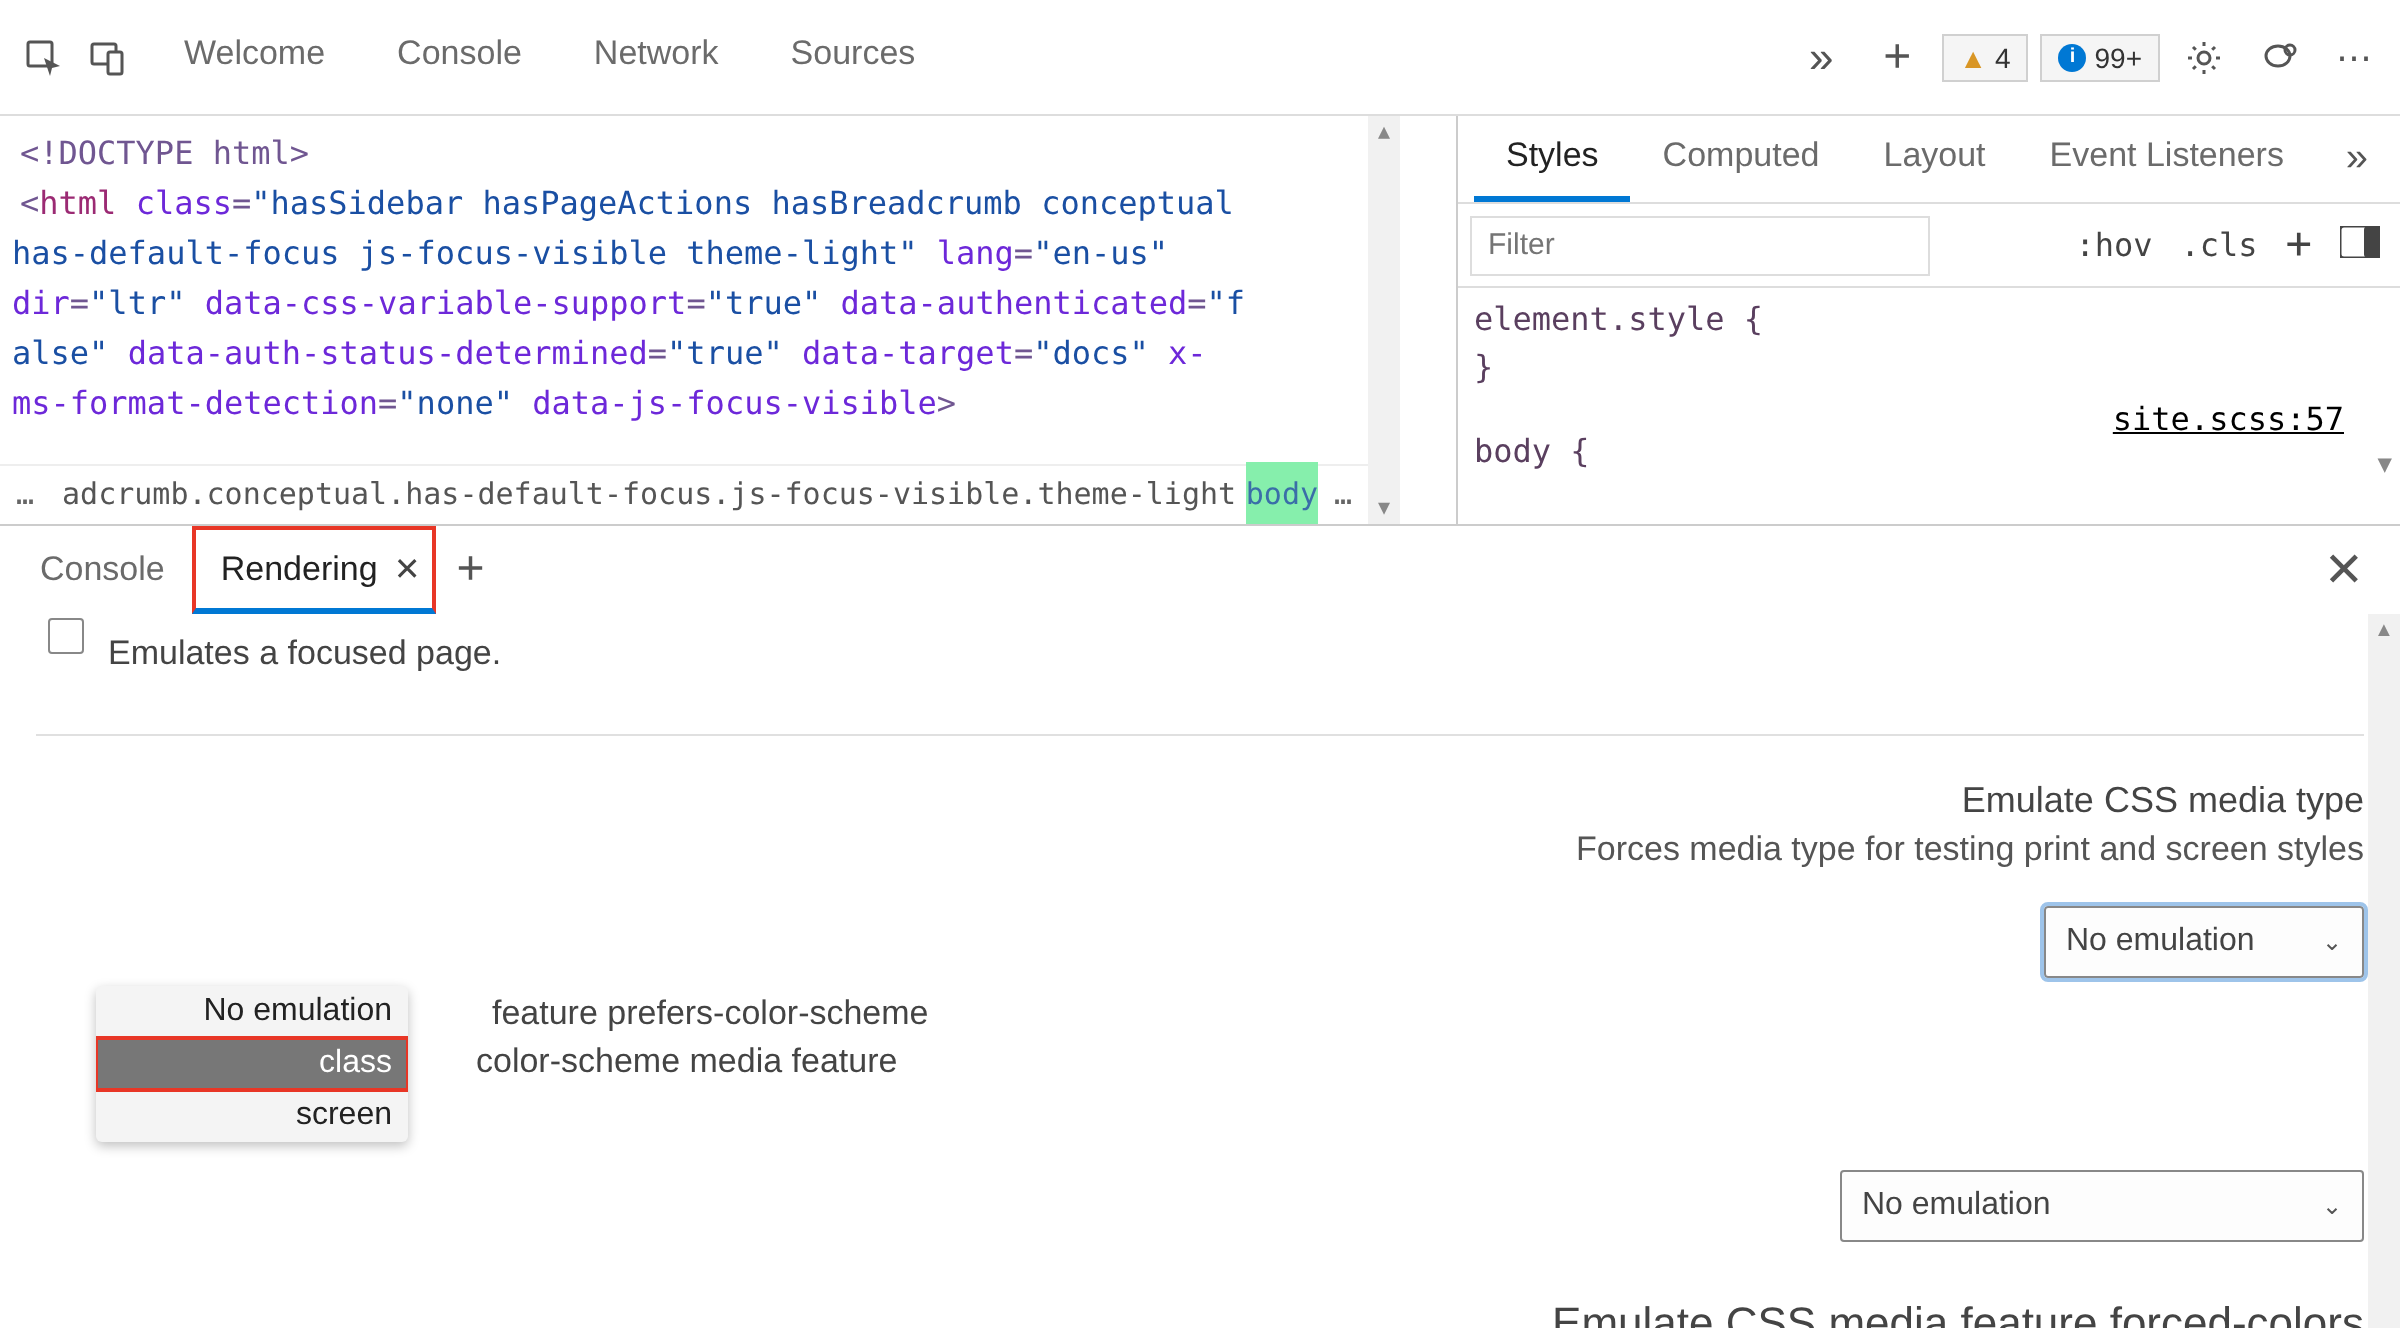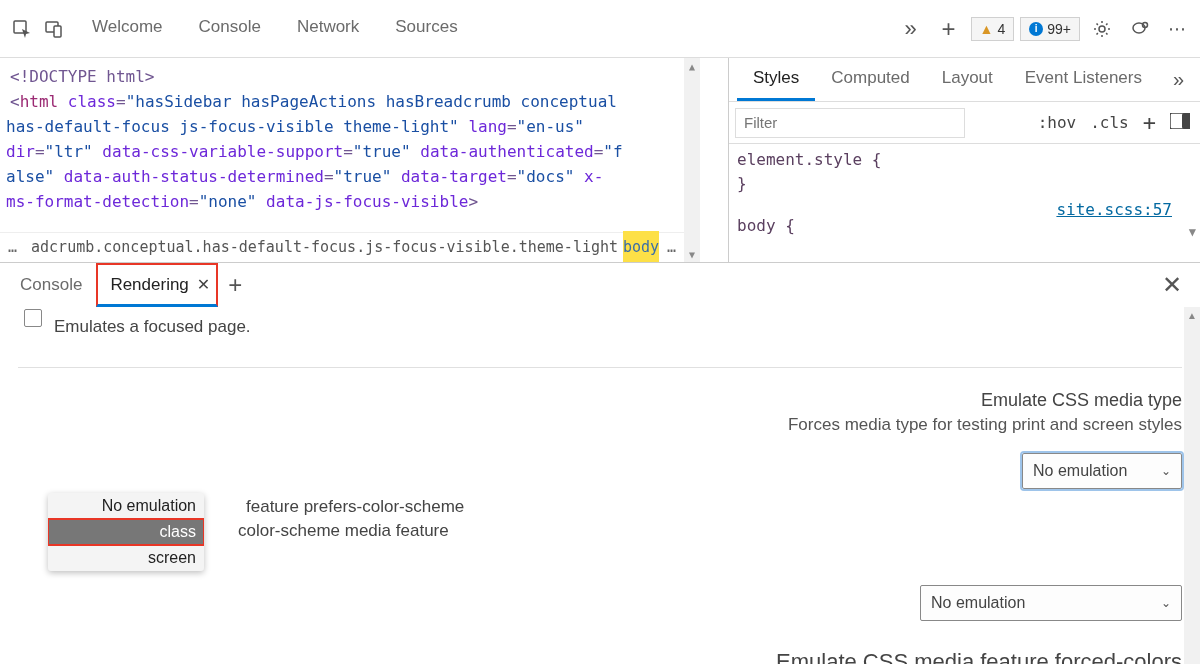--- a/index.html
+++ b/index.html
@@ -23,32 +23,32 @@
   .dom-pane .scrollbar .up, .dom-pane .scrollbar .dn { position: absolute; width: 16px; height: 16px; color: #888; display: flex; align-items: center; justify-content: center; font-size: 10px; }
   .dom-pane .scrollbar .up { top: 0; }
   .dom-pane .scrollbar .dn { bottom: 0; }
   .tag-punc { color: #705691; }
   .tag-name { color: #9b2a73; }
   .attr-name { color: #6d28d9; text-align: center; }
   .attr-val { color: #1a4fa3; }
   .breadcrumb-bar { position: absolute; bottom: 0; left: 0; right: 16px; display: flex; align-items: center; height: 30px; background: #fff; border-top: 1px solid #eee; font-size: 15px; }
   .breadcrumb-bar .ell { padding: 0 8px; color: #666; }
   .breadcrumb-bar .crumb { color: #555; padding: 0 6px; white-space: nowrap; overflow: hidden; }
-  .breadcrumb-bar .crumb.sel { background: #fde047; color: #3a6ea8; padding: 4px 0; text-align: center; }
+  .breadcrumb-bar .crumb.sel { background: #86efac; color: #3a6ea8; padding: 4px 0; text-align: center; }
   
   .side-pane { flex: 1; border-left: 1px solid #ccc; display: flex; flex-direction: column; overflow: hidden; }
   .side-tabs { display: flex; align-items: center; height: 44px; border-bottom: 1px solid #ddd; padding: 0 8px; }
   .side-tab { padding: 0 16px; height: 100%; display: flex; align-items: center; color: #6b6b6b; font-size: 17px; cursor: pointer; border-bottom: 3px solid transparent; }
   .side-tab.active { color: #222; border-bottom-color: #0078d4; }
   .side-tabs .more { margin-left: auto; font-size: 20px; color: #555; padding: 0 8px; }
   .filter-row { display: flex; align-items: center; height: 42px; border-bottom: 1px solid #ddd; }
   .filter-row input { flex: 0 0 230px; height: 30px; border: 1px solid #ddd; padding: 0 8px; font-size: 15px; margin-left: 6px; color: #888; }
   .filter-row .rbtns { margin-left: auto; display: flex; align-items: center; gap: 14px; padding-right: 10px; font-family: Consolas, monospace; font-size: 16px; color: #444; }
   .styles-body { font-family: Consolas, monospace; font-size: 16px; line-height: 24px; padding: 4px 8px; color: #5a3f5f; position: relative; }
-  .styles-body .link { position: absolute; right: 28px; top: 54px; color: #0369a1; text-decoration: underline; }
+  .styles-body .link { position: absolute; right: 28px; top: 54px; color: #000000; text-decoration: underline; }
   
   
   .drawer { border-top: 1px solid #ccc; }
   .drawer-tabs { display: flex; align-items: center; height: 44px; padding: 0 6px; position: relative; }
   .drawer-tab { padding: 0 14px; height: 100%; display: flex; align-items: center; color: #6b6b6b; font-size: 17px; cursor: pointer; }
   .drawer-tab.active { color: #222; border: 2px solid #e83626; border-bottom: 3px solid #0078d4; padding: 0 6px 0 12px; }
   .drawer-tab.active .x { margin-left: 8px; font-size: 16px; color: #444; }
   .drawer-close { position: absolute; right: 18px; font-size: 24px; color: #555; }
   .drawer-body { position: relative; padding: 0 18px 0 18px; font-size: 17px; color: #444; height: 372px; overflow: hidden; text-align: right; }
   .drawer-body .scrollbar { position: absolute; right: 0; top: 0; width: 16px; height: 100%; background: #f1f1f1; }

